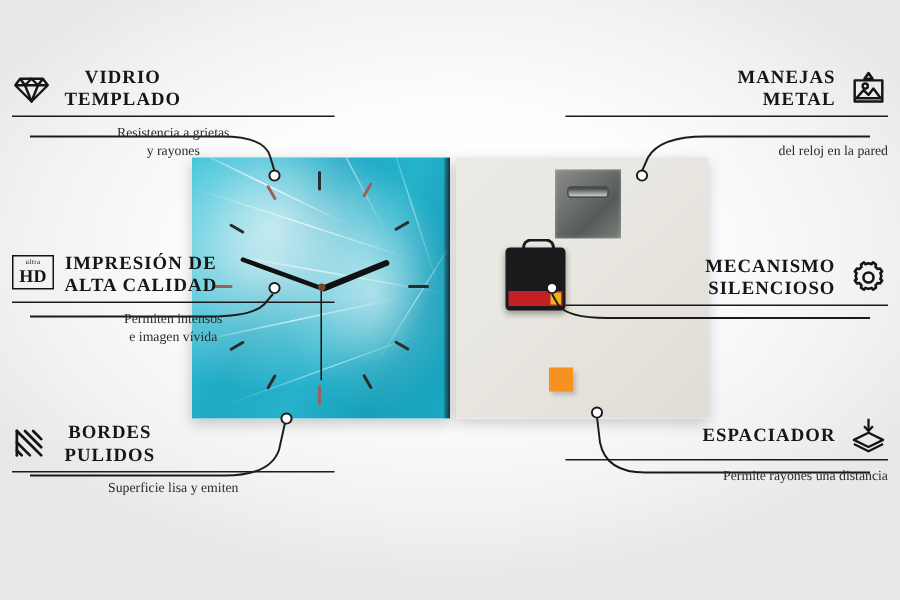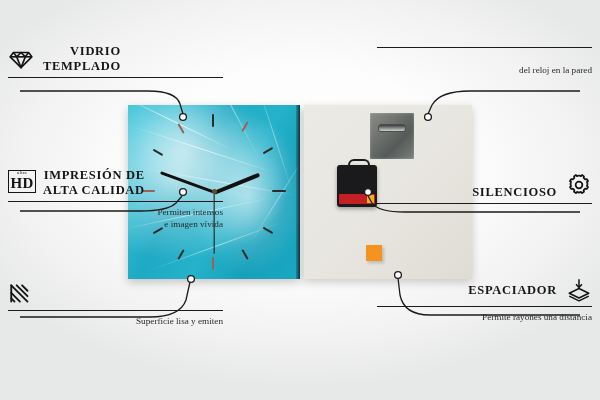--- a/index.html
+++ b/index.html
@@ -49,33 +49,33 @@
     background:linear-gradient(180deg,#3a3c3b,#cfd2cf);border:1px solid #4a4d4b;}
   #mechanism{position:absolute;left:33px;top:60px;width:40px;height:42px;background:#1a1a1c;border-radius:3px;
     box-shadow:0 2px 4px rgba(0,0,0,.35);}
   #mech-loop{position:absolute;left:11px;top:-6px;width:18px;height:10px;border:2px solid #1a1a1c;border-bottom:none;border-radius:6px 6px 0 0;}
   #mech-label{position:absolute;left:2px;bottom:3px;width:36px;height:10px;background:#c32026;}
   #mech-label-stripe{position:absolute;right:1px;top:1px;width:7px;height:8px;background:#f0b21a;}
   #foam-spacer{position:absolute;left:62px;top:140px;width:16px;height:16px;background:#f59220;
     box-shadow:2px 2px 3px rgba(0,0,0,.18);}
   
   .feature{position:absolute;width:215px;}
-  .feature.left{left:8px;text-align:right;}
+  .feature.left{left:8px;text-align:center;}
   .feature.right{right:8px;text-align:right;}
   .f-head{display:flex;align-items:center;gap:9px;}
   .feature.right .f-head{justify-content:flex-end;}
   .f-title{font-size:12.5px;letter-spacing:.7px;color:#161616;line-height:1.18;font-weight:700;text-transform:uppercase;}
   .f-rule{height:0;border-top:1.4px solid #1b1b1b;margin:3px 0 4px;}
   .f-desc{font-size:9.2px;color:#2a2a2a;line-height:1.32;}
   .f-icon{flex:0 0 auto;width:26px;height:26px;color:#141414;}
   .f-icon svg{display:block;width:26px;height:26px;}
   .hdbadge{width:26px;height:21px;border:1.6px solid #141414;display:flex;flex-direction:column;
     align-items:center;justify-content:center;line-height:1;}
   .hdbadge .u{font-size:4.6px;letter-spacing:.3px;}
-  .hdbadge .h{font-size:15px;font-weight:700;letter-spacing:.2px;}
+  .hdbadge .h{font-size:12px;font-weight:700;letter-spacing:.2px;}
   
   #wires{position:absolute;left:0;top:0;width:600px;height:400px;pointer-events:none;}
 </style>
 </head>
 <body>
 
 <div id="stage">
 
   <div id="product">
 
@@ -152,20 +152,24 @@
             <path d="M5 6l3 4 4 10 4-10 3-4"></path>
             <path d="M8 10l4-4 4 4"></path>
         </svg>
       </span>
       <span class="f-title">
         <span>VIDRIO</span><br>
         <span>TEMPLADO</span>
       </span>
     </div>
     <div class="f-rule"></div>
+    <div class="f-desc">
+      <span>Resistencia a grietas</span><br>
+      <span>y rayones</span>
+    </div>
   </div>
 
   <div class="feature left" style="top:168px;">
     <div class="f-head">
       <span class="f-icon">
         <span class="hdbadge">
           <span class="u">ultra</span>
           <span class="h">HD</span>
         </span>
       </span>
@@ -186,39 +190,57 @@
       <span class="f-icon">
         <svg viewBox="0 0 24 24" fill="none" stroke="currentColor" stroke-width="1.7" stroke-linecap="round">
           <path d="M3 4 L3 19"></path>
             <path d="M3 4 L18 19"></path>
             <path d="M8 4 L18 14"></path>
             <path d="M13 4 L18 9"></path>
             <path d="M3 11 L11 19"></path>
             <path d="M3 16 L6 19"></path>
         </svg>
       </span>
+      <span class="f-title">
+        <span>BORDES</span><br>
+        <span>PULIDOS</span>
+      </span>
     </div>
     <div class="f-rule"></div>
     <div class="f-desc">
       <span>Superficie lisa y emiten</span>
     </div>
   </div>
 
   <div class="feature right" style="top:44px;">
+    <div class="f-head">
+      <span class="f-title">
+        <span>MANEJAS</span><br>
+        <span>METAL</span>
+      </span>
+      <span class="f-icon">
+        <svg viewBox="0 0 24 24" fill="none" stroke="currentColor" stroke-width="1.5" stroke-linejoin="round">
+          <rect x="3.5" y="7" width="17" height="13"></rect>
+          <path d="M12 2.5 L9.5 6 h5 z"></path>
+          <path d="M4.5 18 l4.5-5 3 3 3-4 4.5 6z"></path>
+          <circle cx="10" cy="10.5" r="1.6"></circle>
+        </svg>
+      </span>
+    </div>
     <div class="f-rule"></div>
     <div class="f-desc">
       <br>
       <span>del reloj en la pared</span>
     </div>
   </div>
 
   <div class="feature right" style="top:170px;">
     <div class="f-head">
       <span class="f-title">
-        <br>
+        <span>MECANISMO</span><br>
         <span>SILENCIOSO</span>
       </span>
       <span class="f-icon">
         <svg viewBox="0 0 24 24" fill="none" stroke="currentColor" stroke-width="1.6" stroke-linejoin="round">
           <path d="M12 3.2l1.9.6.9-1.1 1.8 1.3-.3 1.4 1.4 1.4 1.4-.3 1.3 1.8-1.1.9.6 1.9-.6 1.9 1.1.9-1.3 1.8-1.4-.3-1.4 1.4.3 1.4-1.8 1.3-.9-1.1-1.9.6-1.9-.6-.9 1.1-1.8-1.3.3-1.4-1.4-1.4-1.4.3-1.3-1.8 1.1-.9-.6-1.9.6-1.9-1.1-.9 1.3-1.8 1.4.3 1.4-1.4-.3-1.4 1.8-1.3.9 1.1z"></path>
           <circle cx="12" cy="12" r="3.1"></circle>
         </svg>
       </span>
     </div>
     <div class="f-rule"></div>

